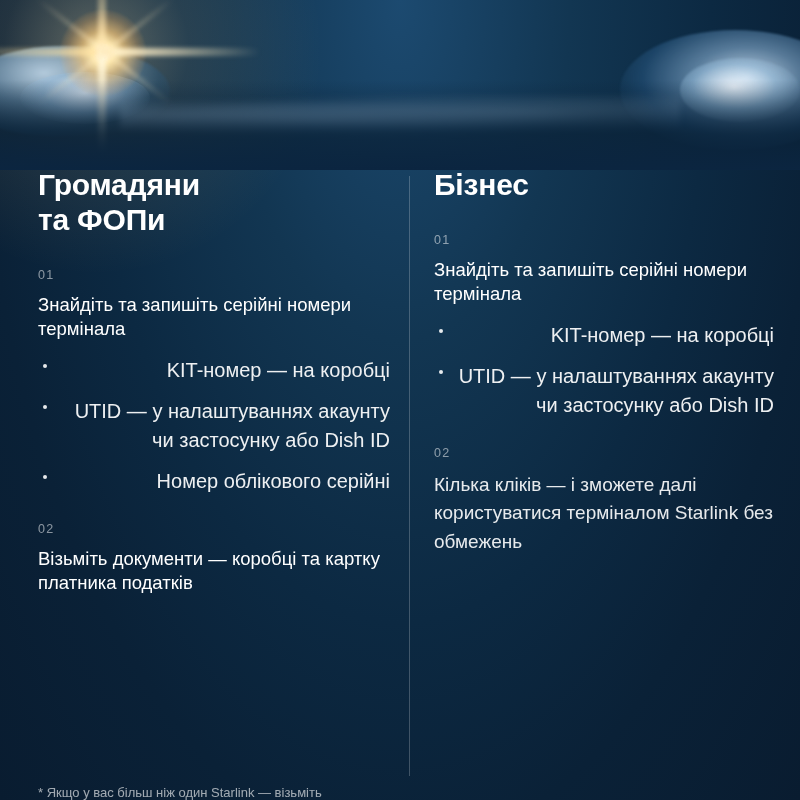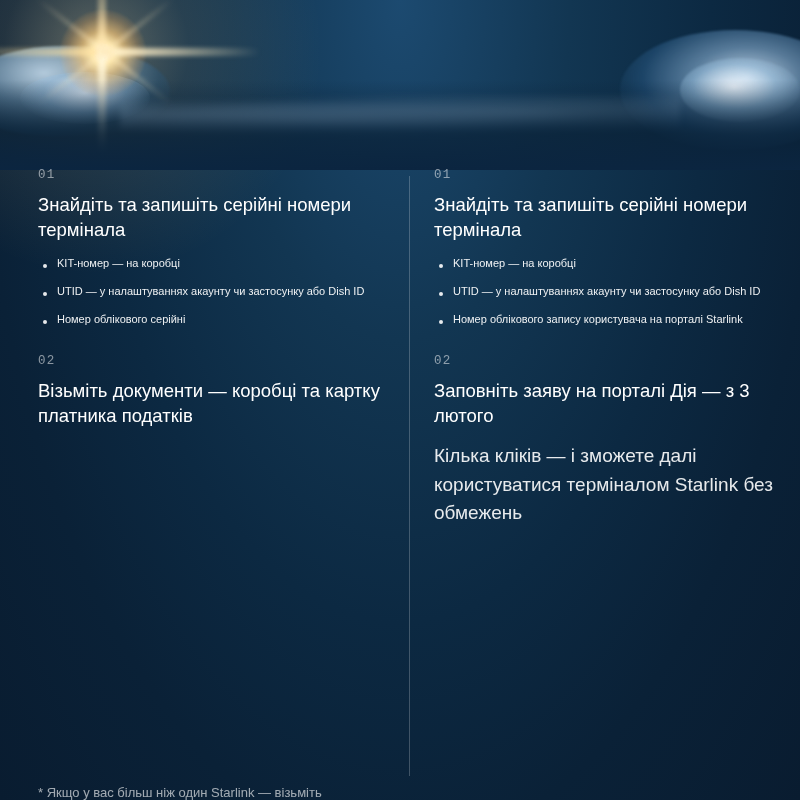--- a/index.html
+++ b/index.html
@@ -154,43 +154,43 @@
     color: #ffffff;
   }
 
   .step { margin-bottom: 26px; }
 
   .step-num {
     font-size: 12.5px;
     color: rgba(255,255,255,0.52);
     letter-spacing: 1.2px;
     margin-bottom: 11px;
-    font-family: Liberation Mono, monospace;
   }
 
   .step-head {
     font-size: 18.5px;
     font-weight: normal;
     line-height: 1.33;
     color: #ffffff;
     margin: 0 0 14px 0;
   }
 
   ul.bullets {
     list-style: none;
     margin: 0;
     padding: 0;
   }
   ul.bullets li {
     position: relative;
     padding-left: 19px;
-    font-size: 11px;
+    font-size: 20px;
     line-height: 1.45;
     color: rgba(255,255,255,0.93);
     margin-bottom: 12px;
+    text-align: right;
   }
   ul.bullets li::before {
     content: "";
     position: absolute;
     left: 5px;
     top: 8px;
     width: 4px; height: 4px;
     border-radius: 50%;
     background: rgba(255,255,255,0.9);
   }
@@ -230,20 +230,21 @@
     <div class="flare-v"></div>
     <div class="flare-d1"></div>
     <div class="flare-d2"></div>
   </div>
 
   <div class="content">
 
     <div class="divider"></div>
 
     <div class="col col-left">
+      <h1 class="col-title"><span>Громадяни</span><br><span>та ФОПи</span></h1>
 
       <div class="step">
         <div class="step-num">01</div>
         <div class="step-head">Знайдіть та запишіть серійні номери термінала</div>
         <ul class="bullets">
           <li>KIT-номер — на коробці</li>
           <li>UTID — у налаштуваннях акаунту чи застосунку або Dish ID</li>
           <li>Номер облікового серійні</li>
         </ul>
       </div>
@@ -251,34 +252,33 @@
       <div class="step">
         <div class="step-num">02</div>
         <div class="step-head sp-0">Візьміть документи — коробці та картку платника податків</div>
       </div>
 
       <div class="step">
       </div>
     </div>
 
     <div class="col col-right">
+      <h1 class="col-title">Бізнес</h1>
 
       <div class="step">
         <div class="step-num">01</div>
         <div class="step-head">Знайдіть та запишіть серійні номери термінала</div>
         <ul class="bullets">
           <li>KIT-номер — на коробці</li>
           <li>UTID — у налаштуваннях акаунту чи застосунку або Dish ID</li>
-          <li>Номер облікового запису користувача на порталі Starlink</li>
         </ul>
       </div>
 
       <div class="step">
         <div class="step-num">02</div>
-        <div class="step-head">Заповніть заяву на порталі Дія — з 3 лютого</div>
         <p class="step-body">Кілька кліків — і зможете далі користуватися терміналом Starlink без обмежень</p>
       </div>
     </div>
 
     <div class="footnote">* Якщо у вас більш ніж один Starlink — візьміть термінал із собою</div>
 
   </div>
 </div>
 
 </body></html>

